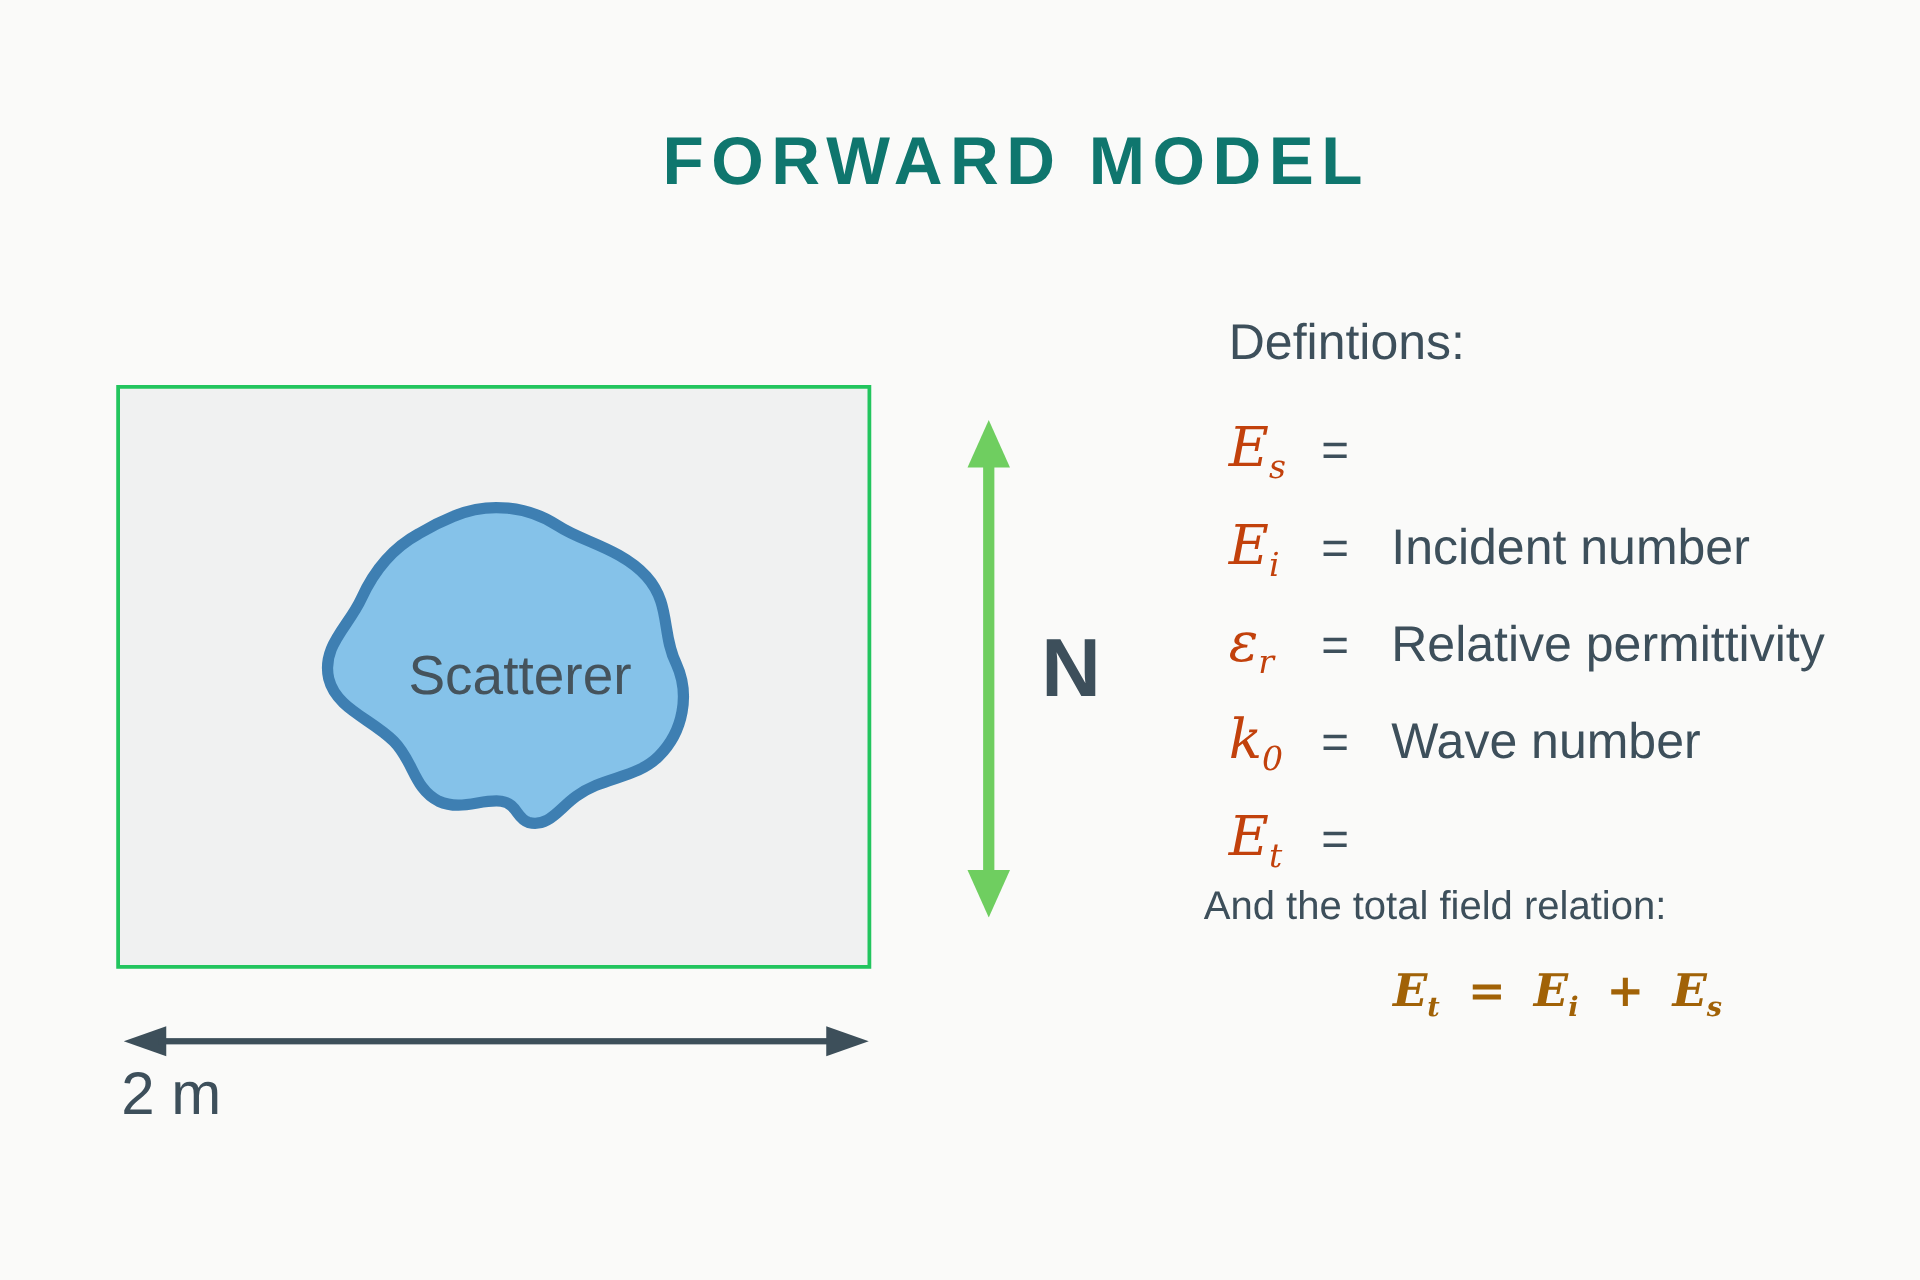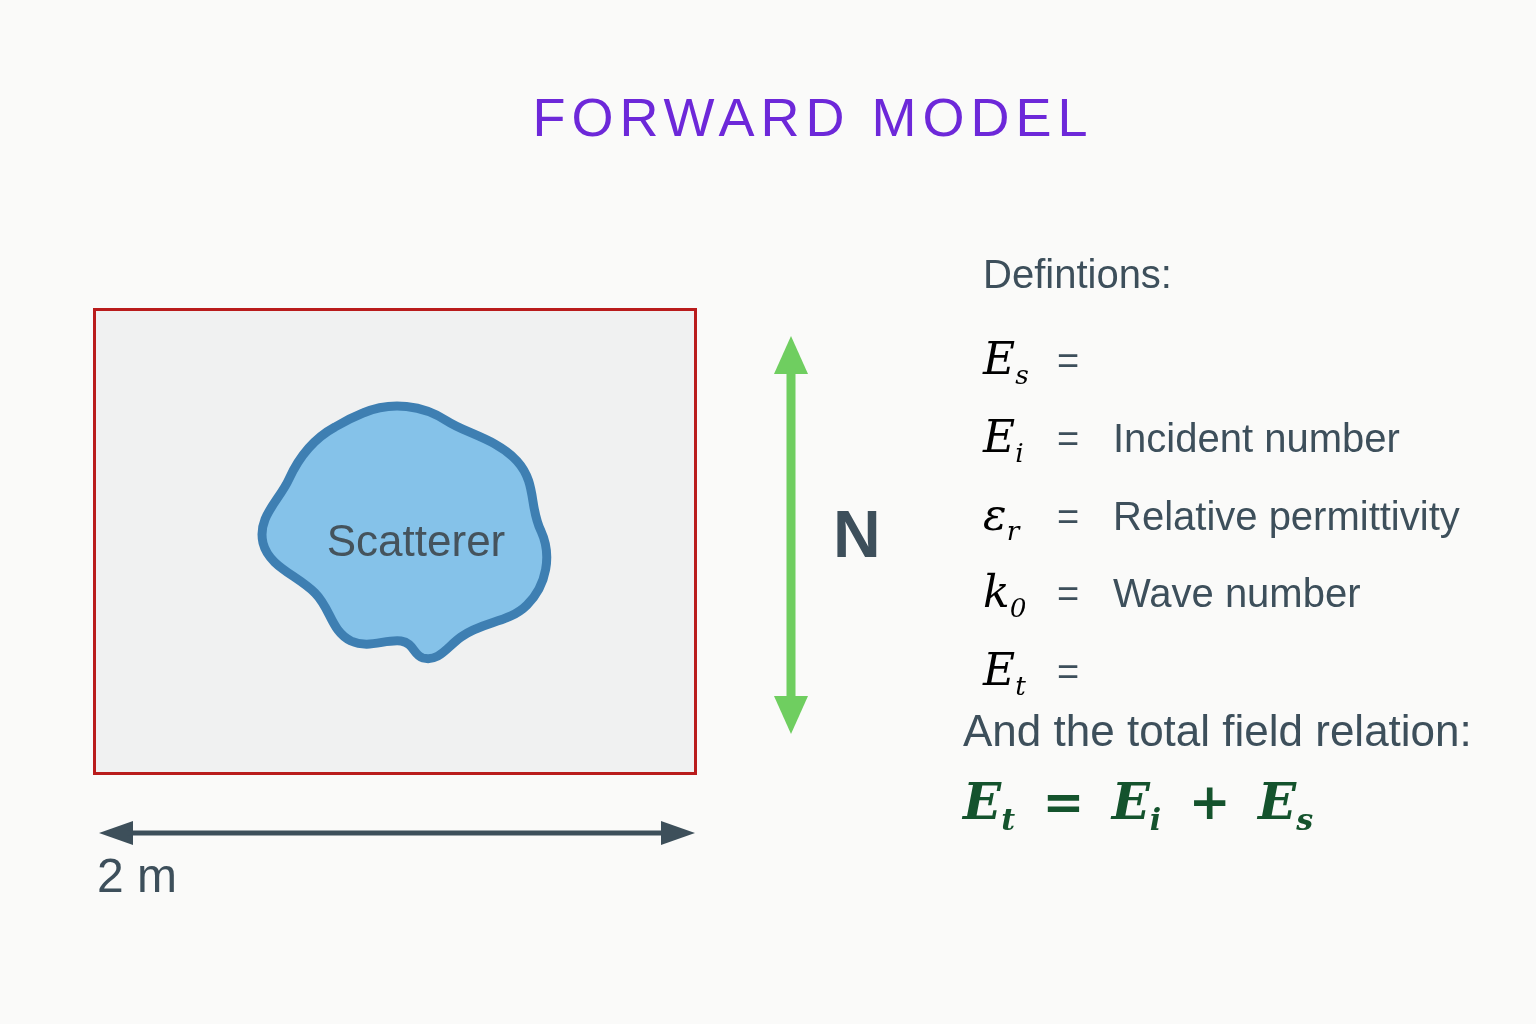--- a/index.html
+++ b/index.html
@@ -6,34 +6,34 @@
     margin: 0; padding: 0;
     width: 1536px; height: 1024px;
     background: #fafaf9;
     font-family: "Liberation Sans", sans-serif;
     color: #3d4f5b;
     position: relative;
     overflow: hidden;
   }
   .page-title {
     position: absolute;
-    top: 86px; left: 0; right: 0;
+    top: 98px; left: 0; right: 0;
     padding-left: 90px;
     text-align: center;
     font-size: 54px;
-    font-weight: normal;
+    font-weight: bold;
     letter-spacing: 6px;
-    color: #6d28d9;
+    color: #0f766e;
   }
   .scatterer-box {
     position: absolute;
     left: 93px; top: 308px;
     width: 604px; height: 467px;
     background: #f0f1f1;
-    border: 3px solid #b91c1c;
+    border: 3px solid #22c55e;
     box-sizing: border-box;
   }
   .blob-svg {
     position: absolute;
     left: 155px; top: 88px;
     width: 330px; height: 285px;
   }
   .blob-path {
     fill: #85c2e9;
     stroke: #3e7fb2;
@@ -89,53 +89,53 @@
   .definition-row {
     display: grid;
     grid-template-columns: 74px 56px auto;
     align-items: baseline;
     margin-bottom: 21px;
   }
   .math-symbol {
     font-family: "DejaVu Serif", serif;
     font-style: italic;
     font-size: 44px;
-    color: #000000;
+    color: #c2410c;
   }
   .math-symbol sub {
     font-size: 0.6em;
     font-style: italic;
   }
   .equals-sign {
     font-size: 38px;
     color: #3d4f5b;
   }
   .definition-text {
     font-size: 40px;
     color: #3d4f5b;
     white-space: nowrap;
   }
   .relation-heading {
     position: absolute;
     left: 963px; top: 706px;
     width: 566px;
-    font-size: 44px;
+    font-size: 32px;
     color: #3d4f5b;
     white-space: nowrap;
   }
   .relation-equation {
     position: absolute;
     left: 963px; top: 772px;
     width: 566px;
-    text-align: left;
+    text-align: center;
     font-family: "DejaVu Serif", serif;
     font-style: italic;
     font-weight: bold;
-    font-size: 50px;
-    color: #14532d;
+    font-size: 36px;
+    color: #a16207;
   }
   .relation-equation sub { font-size: 0.6em; }
   .relation-equation .op {
     font-family: "DejaVu Serif", serif;
     font-weight: bold;
     padding: 0 10px;
   }
 </style>
 </head>
 <body>

